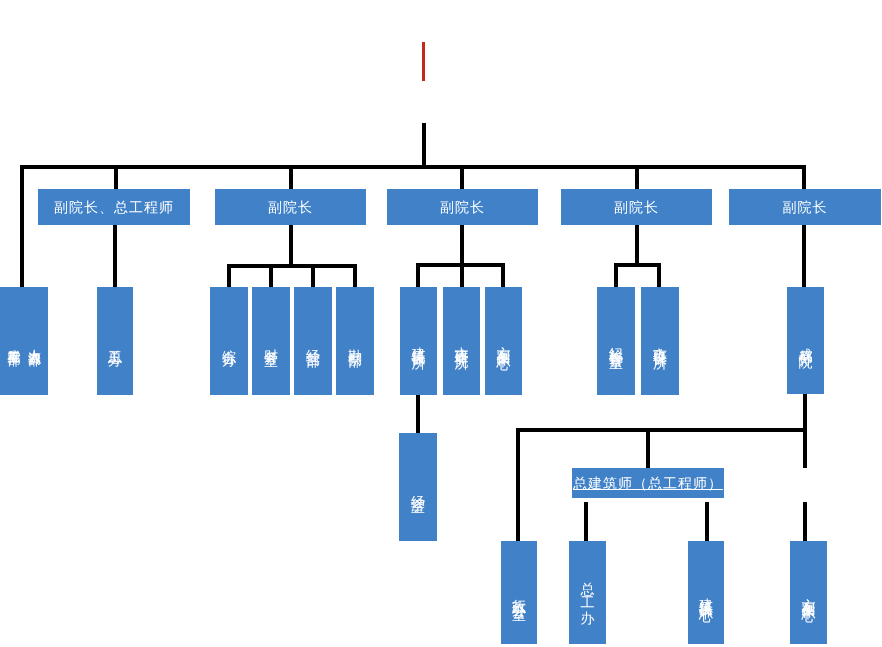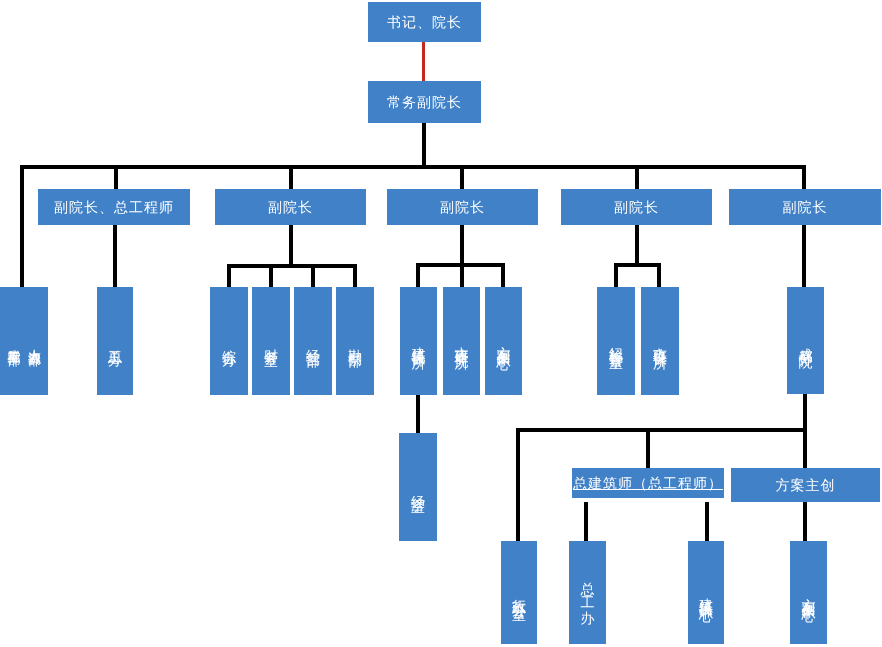--- a/index.html
+++ b/index.html
@@ -86,26 +86,20 @@
     <div class="connector" style="left: 802px; top: 225px; width: 4px; height: 62px; background: rgb(0, 0, 0);"></div>
     <div class="connector" style="left: 416px; top: 395px; width: 4px; height: 38px; background: rgb(0, 0, 0);"></div>
     <div class="connector" style="left: 803px; top: 394px; width: 4px; height: 34px; background: rgb(0, 0, 0);"></div>
     <div class="connector" style="left: 516px; top: 428px; width: 291px; height: 4px; background: rgb(0, 0, 0);"></div>
     <div class="connector" style="left: 516px; top: 432px; width: 4px; height: 109px; background: rgb(0, 0, 0);"></div>
     <div class="connector" style="left: 646px; top: 432px; width: 4px; height: 36px; background: rgb(0, 0, 0);"></div>
     <div class="connector" style="left: 803px; top: 432px; width: 4px; height: 36px; background: rgb(0, 0, 0);"></div>
     <div class="connector" style="left: 584px; top: 502px; width: 4px; height: 39px; background: rgb(0, 0, 0);"></div>
     <div class="connector" style="left: 705px; top: 502px; width: 4px; height: 39px; background: rgb(0, 0, 0);"></div>
     <div class="connector" style="left: 803px; top: 502px; width: 4px; height: 39px; background: rgb(0, 0, 0);"></div>
-    <div class="node h" style="left: 368px; top: 2px; width: 113px; height: 40px; background: rgb(64, 129, 200); color: rgb(255, 255, 255);">
-      <span>书记、院长</span>
-    </div>
-    <div class="node h" style="left: 368px; top: 81px; width: 113px; height: 42px; background: rgb(64, 129, 200); color: rgb(255, 255, 255);">
-      <span>常务副院长</span>
-    </div>
     <div class="node h" style="left: 38px; top: 189px; width: 152px; height: 36px; background: rgb(64, 129, 200); color: #ffffff;">
       <span>副院长、总工程师</span>
     </div>
     <div class="node h" style="left: 215px; top: 189px; width: 151px; height: 36px; background: rgb(64, 129, 200); color: rgb(255, 255, 255);">
       <span>副院长</span>
     </div>
     <div class="node h" style="left: 387px; top: 189px; width: 151px; height: 36px; background: rgb(64, 129, 200); color: rgb(255, 255, 255);">
       <span>副院长</span>
     </div>
     <div class="node h" style="left: 561px; top: 189px; width: 151px; height: 36px; background: rgb(64, 129, 200); color: rgb(255, 255, 255);">
@@ -150,23 +144,20 @@
     </div>
     <div class="node v" style="left: 787px; top: 287px; width: 37px; height: 107px; background: rgb(64, 129, 200); color: rgb(255, 255, 255);">
       <span>成都分院</span>
     </div>
     <div class="node v" style="left: 399px; top: 433px; width: 38px; height: 108px; background: rgb(64, 129, 200); color: rgb(255, 255, 255);">
       <span>经济室</span>
     </div>
     <div class="node h" style="left: 572px; top: 468px; width: 152px; height: 30px; background: rgb(64, 129, 200); color: rgb(255, 255, 255); text-decoration: underline;">
       <span>总建筑师（总工程师）</span>
     </div>
-    <div class="node h" style="left: 731px; top: 468px; width: 149px; height: 34px; background: rgb(64, 129, 200); color: rgb(255, 255, 255);">
-      <span>方案主创</span>
-    </div>
     <div class="node v" style="left: 501px; top: 541px; width: 36px; height: 103px; background: rgb(64, 129, 200); color: rgb(255, 255, 255);">
       <span>行政办公室</span>
     </div>
     <div class="node v spread" style="left: 569px; top: 541px; width: 37px; height: 103px; background: rgb(64, 129, 200); color: rgb(255, 255, 255);">
       <span>总工办</span>
     </div>
     <div class="node v" style="left: 688px; top: 541px; width: 36px; height: 103px; background: rgb(64, 129, 200); color: rgb(255, 255, 255);">
       <span>建筑设计中心</span>
     </div>
     <div class="node v" style="left: 790px; top: 541px; width: 37px; height: 103px; background: rgb(64, 129, 200); color: rgb(255, 255, 255);">

